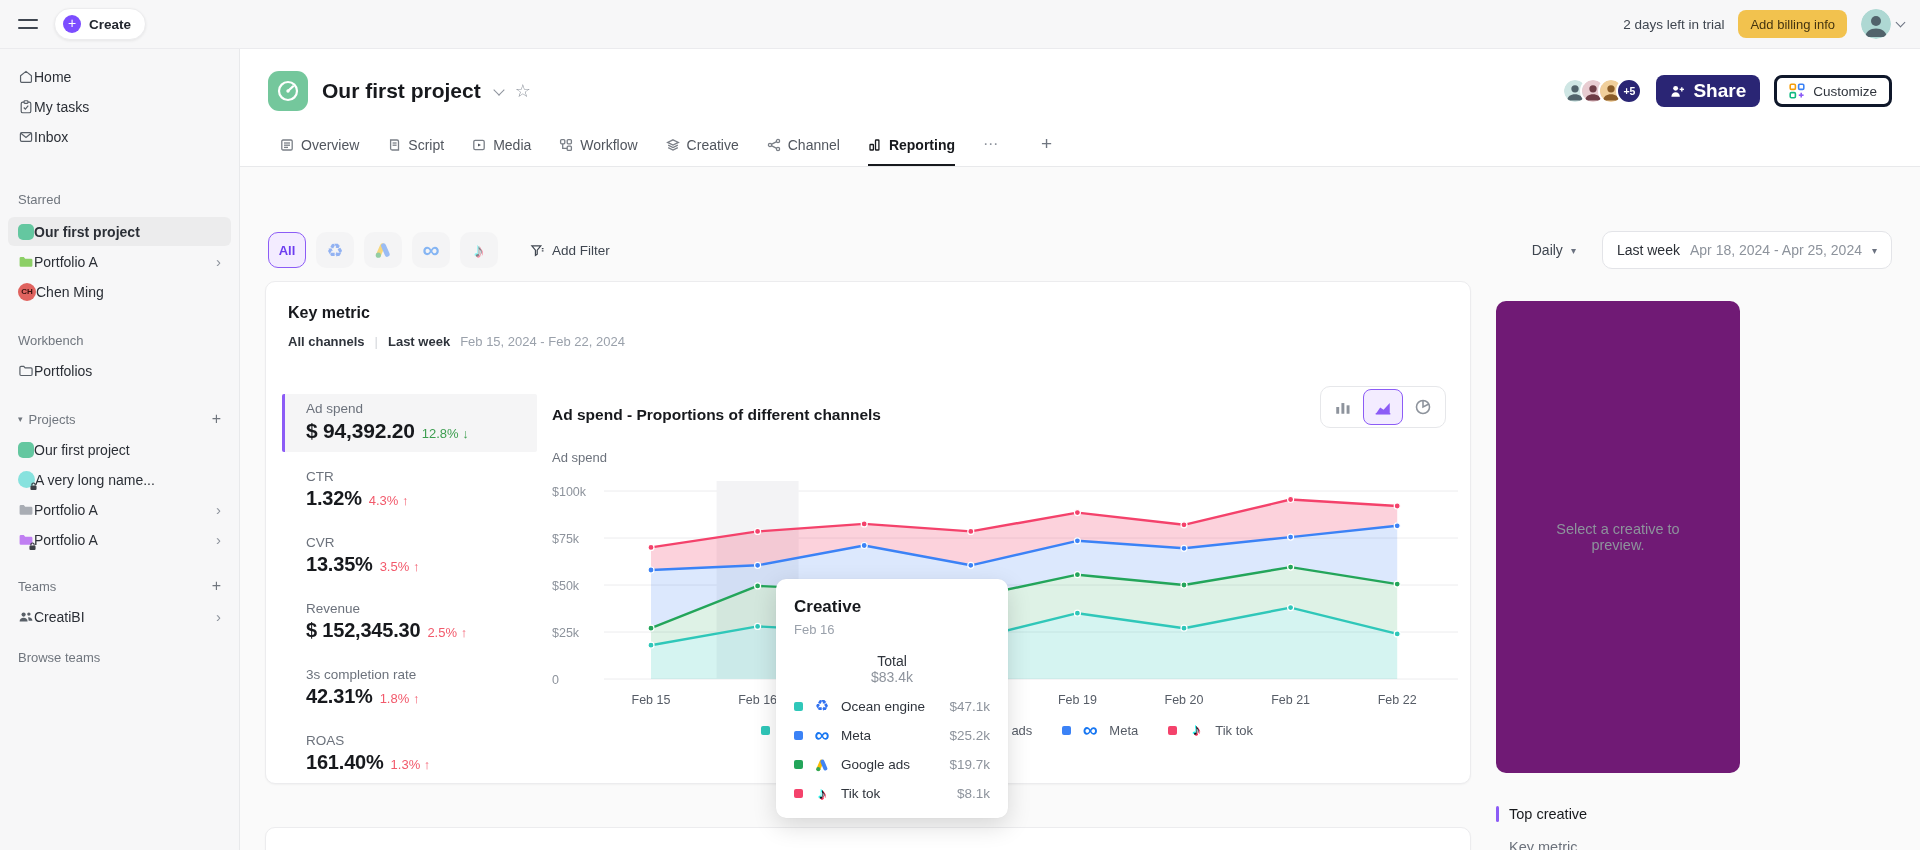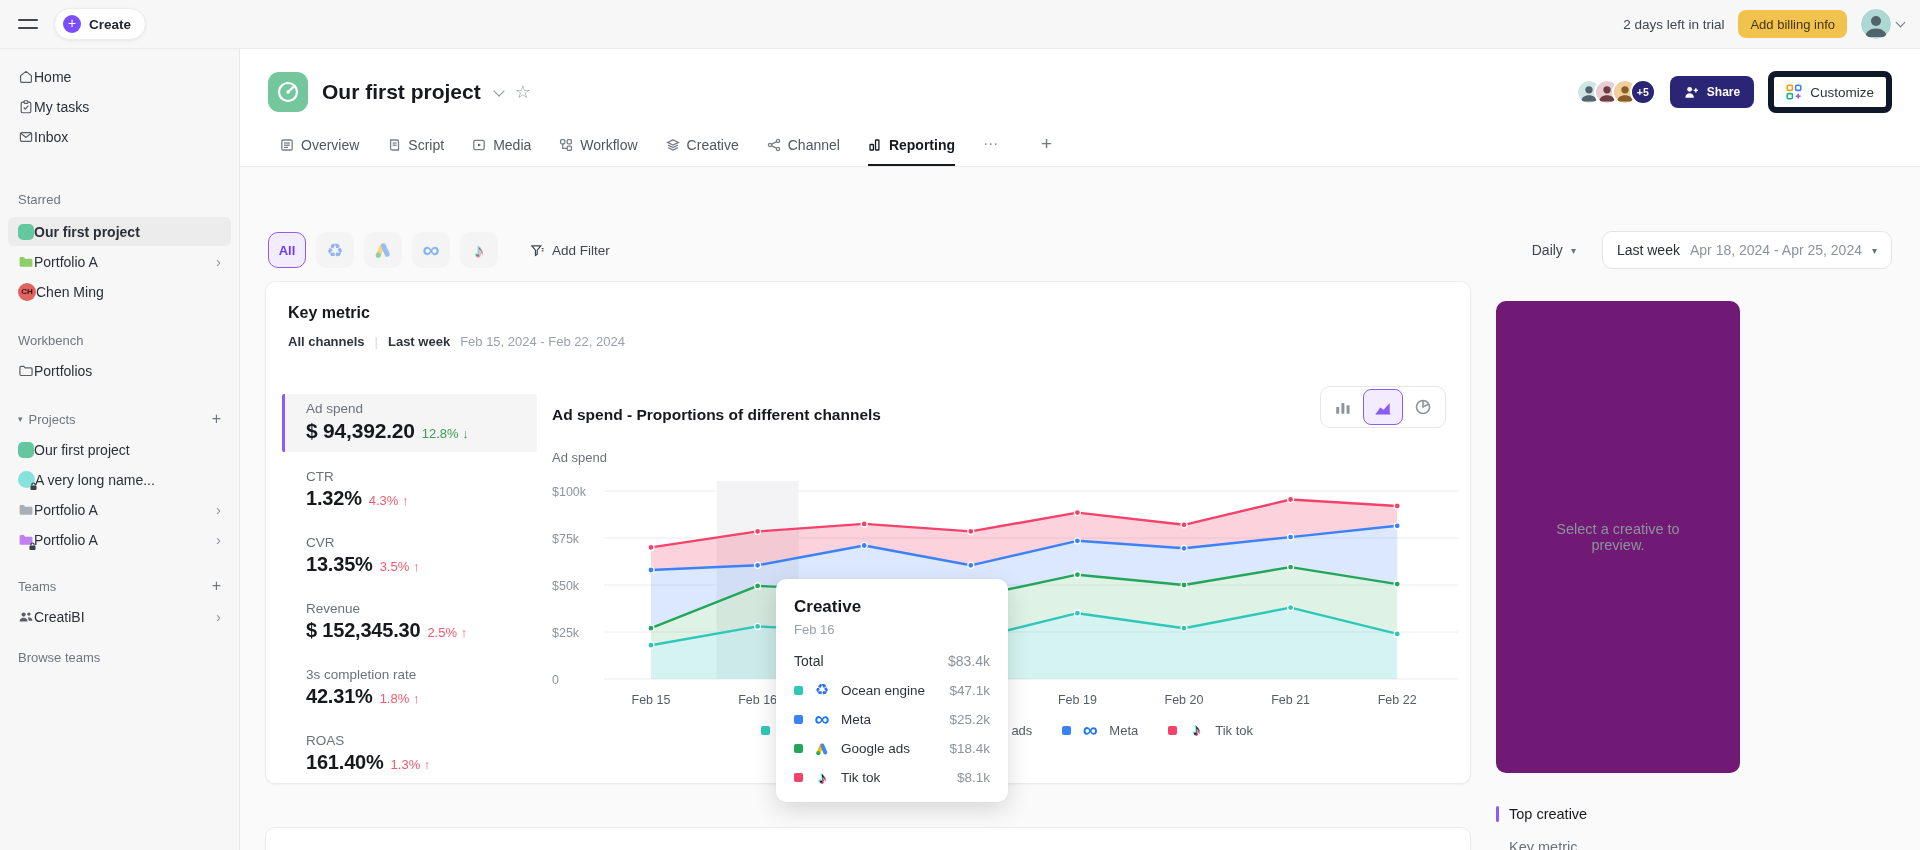--- a/index.html
+++ b/index.html
@@ -44,22 +44,22 @@
   .main-header { position:absolute; top:49px; left:240px; right:0; height:118px; background:#fff; border-bottom:1px solid #e8e9eb; z-index:3; }
   .header-top { position:absolute; top:22px; left:28px; right:28px; display:flex; align-items:center; }
   .proj-title { font-size:21px; font-weight:700; color:#17191d; margin:0 10px 0 14px; }
   .title-chev { width:8px; height:8px; border-right:1.5px solid #8d939c; border-bottom:1.5px solid #8d939c; transform:rotate(45deg); margin:0 12px 3px 4px; cursor:pointer; }
   .star-ic { color:#8d939c; font-size:18px; cursor:pointer; }
   .header-actions { margin-left:auto; display:flex; align-items:center; gap:14px; }
   .avatar-stack { display:flex; align-items:center; }
   .avatar-stack .st-av { width:26px; height:26px; border-radius:50%; border:2px solid #fff; margin-left:-8px; overflow:hidden; }
   .avatar-stack .st-av:first-child { margin-left:0; }
   .more-badge { width:26px; height:26px; border-radius:50%; background:#2a2574; color:#fff; font-size:10.5px; font-weight:700; display:flex; align-items:center; justify-content:center; border:2px solid #fff; margin-left:-8px; z-index:2; }
-  .share-btn { background:#2a2574; color:#fff; border:none; border-radius:8px; height:32px; padding:0 14px; display:flex; align-items:center; gap:8px; font-size:12px; font-weight:700; cursor:pointer; font-family:inherit; }
-  .customize-btn { background:#fff; color:#2f343c; border:6px solid #0f172a; border-radius:8px; height:42px; padding:0 12px; display:flex; align-items:center; gap:8px; font-size:13.5px; cursor:pointer; font-family:inherit; }
+  .share-btn { background:#2a2574; color:#fff; border:none; border-radius:8px; height:32px; padding:0 14px; display:flex; align-items:center; gap:8px; font-size:19px; font-weight:700; cursor:pointer; font-family:inherit; }
+  .customize-btn { background:#fff; color:#2f343c; border:3px solid #0f172a; border-radius:8px; height:32px; padding:0 12px; display:flex; align-items:center; gap:8px; font-size:13.5px; cursor:pointer; font-family:inherit; }
   .tabs-row { position:absolute; left:40px; bottom:0; display:flex; gap:28px; align-items:flex-end; }
   .tab { display:flex; align-items:center; gap:7px; padding-bottom:11px; font-size:14px; color:#51565e; cursor:pointer; border-bottom:2px solid transparent; }
   .tab svg { stroke:#7a7f87; }
   .tab.active { color:#17191d; font-weight:700; border-bottom-color:#17191d; }
   .tab.active svg { stroke:#17191d; }
   .tab-extra { color:#8d939c; font-size:15px; padding-bottom:13px; cursor:pointer; letter-spacing:1px; }
   .tab-add { color:#6f7680; font-size:19px; padding-bottom:11px; margin-left:14px; cursor:pointer; }
 
   
   .content { position:absolute; top:168px; left:240px; right:0; bottom:0; background:#fafafa; }
@@ -106,21 +106,21 @@
 
   .ocean-glyph { color:#3272f0; font-size:16px; line-height:1; }
   .meta-glyph { color:#1877f2; font-size:21px; font-weight:700; line-height:.8; }
   .tiktok-glyph { color:#15121d; font-size:16px; font-weight:700; line-height:1; text-shadow:-1.2px -1px 0 #25f4ee, 1.2px 1px 0 #fe2c55; }
   .filter-glyph-lg { font-size:19px; }
 
   
   .tooltip { position:absolute; left:536px; top:411px; width:232px; background:#fff; border-radius:10px; box-shadow:0 8px 24px rgba(0,0,0,.14), 0 0 1px rgba(0,0,0,.08); padding:18px 18px 16px; z-index:30; }
   .tt-title { font-size:17px; font-weight:700; color:#17191d; }
   .tt-date { font-size:13px; color:#9aa1ab; margin-top:5px; }
-  .tt-total { display:flex; align-items:center; margin-top:16px; font-size:14px; }
+  .tt-total { display:flex; align-items:center; margin-top:16px; font-size:14px;flex-direction:column; }
   .tt-total .lbl { color:#2f343c; flex:1; }
   .tt-total .val { color:#8d939c; }
   .tt-row { display:flex; align-items:center; margin-top:13px; gap:8px; font-size:13.5px; }
   .tt-row .name { color:#2f343c; flex:1; }
   .tt-row .val { color:#8d939c; }
 
   
   .right-panel { position:absolute; left:1256px; top:133px; width:244px; }
   .preview-box { width:244px; height:472px; background:#701a75; border-radius:10px; display:flex; align-items:center; justify-content:center; text-align:center; color:#8d939c; font-size:14.5px; padding:0 40px; }
   .rp-nav { position:absolute; left:1256px; width:244px; display:flex; align-items:center; gap:10px; cursor:pointer; }
@@ -649,21 +649,21 @@
     <div class="tt-row">
       <span class="sq" style="background: rgb(35, 165, 90);"></span>
       <span class="logo-slot">
           <svg width="16" height="16" viewBox="0 0 24 24">
             <rect x="6.2" y="3.6" width="6" height="17" rx="3" transform="rotate(23 9.2 12)" fill="#FBBC04"></rect>
             <rect x="11.8" y="3.6" width="6" height="17" rx="3" transform="rotate(-23 14.8 12)" fill="#4285F4"></rect>
             <circle cx="6.4" cy="18.2" r="3.1" fill="#34A853"></circle>
           </svg>
         </span>
       <span class="name">Google ads</span>
-      <span class="val">$18.4k</span>
+      <span class="val">$19.7k</span>
     </div>
     <div class="tt-row">
       <span class="sq" style="background: rgb(244, 66, 107);"></span>
       <span class="logo-slot">
           <span class="tiktok-glyph">♪</span>
         </span>
       <span class="name">Tik tok</span>
       <span class="val">$8.1k</span>
     </div>
   </div>

